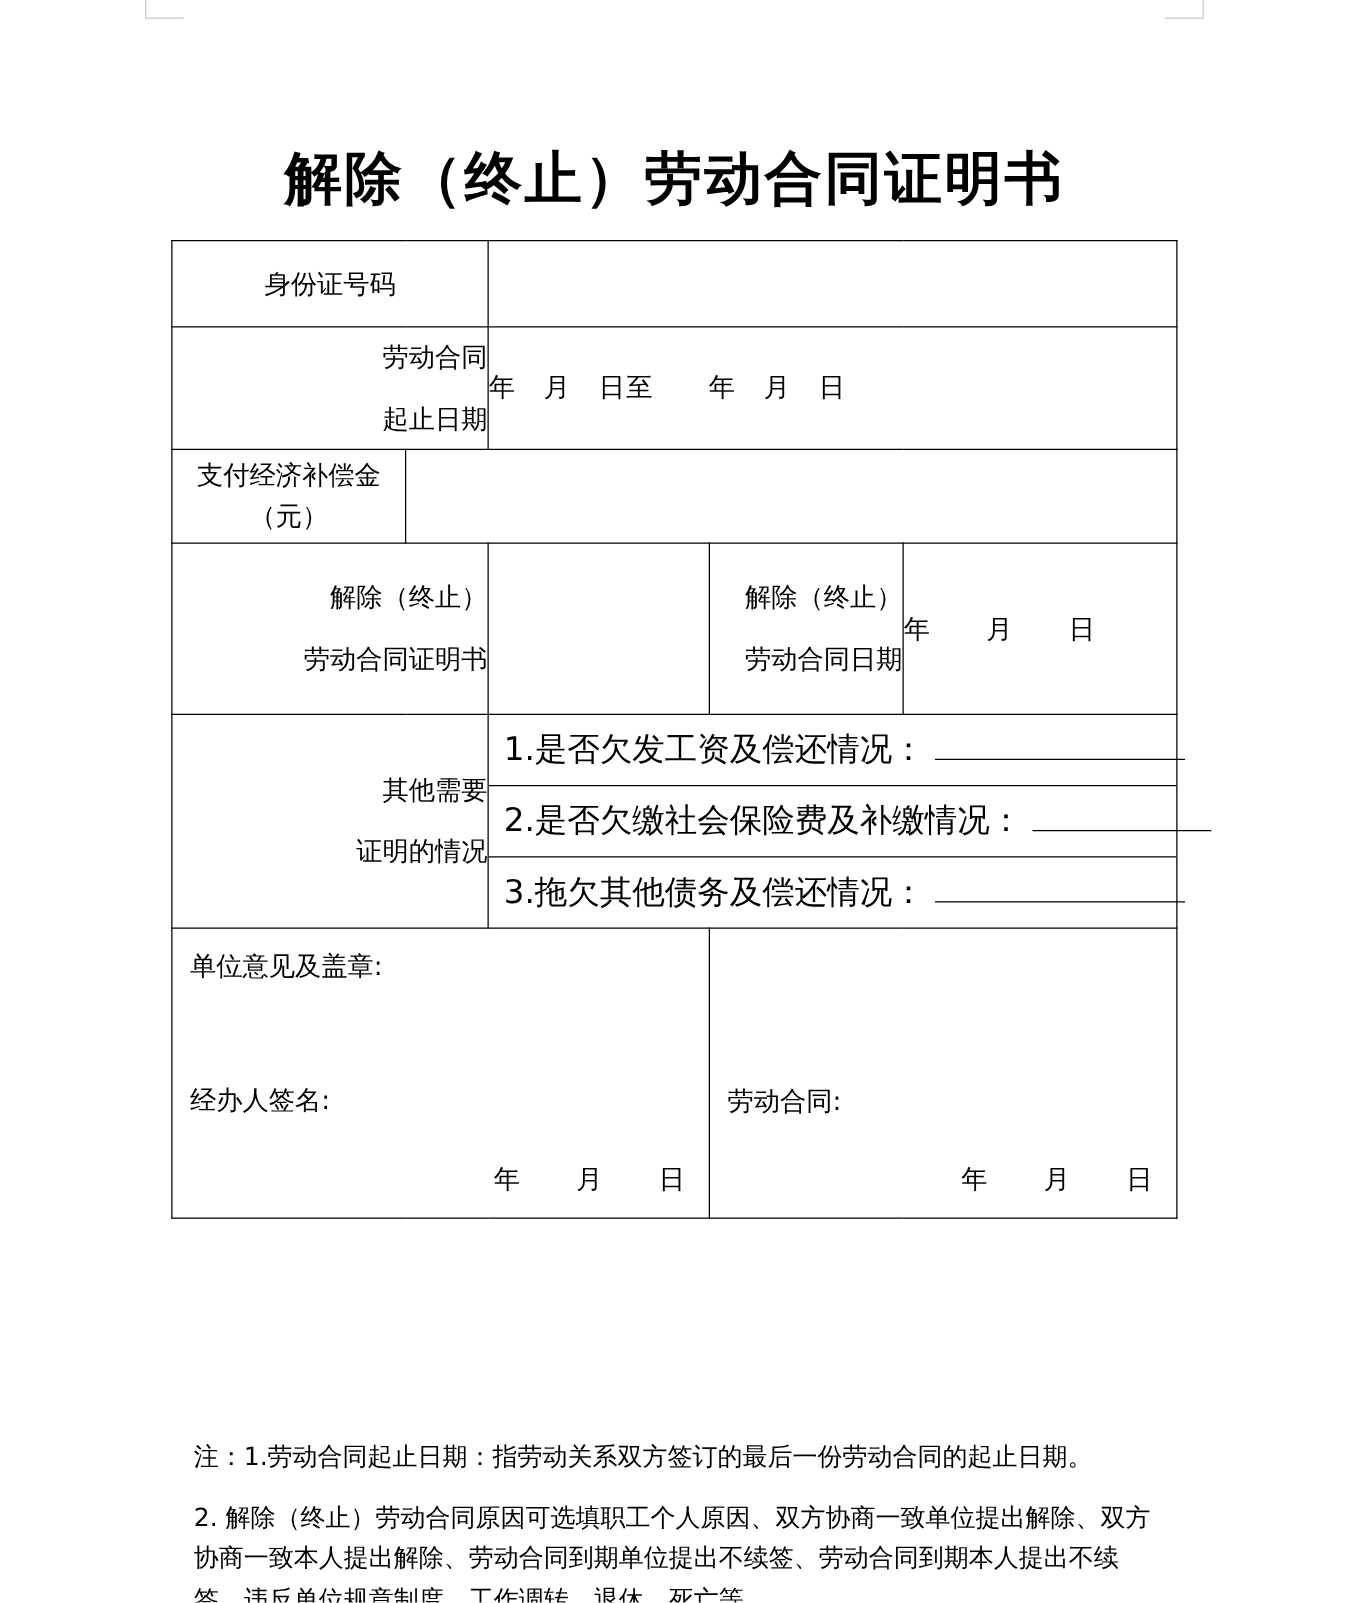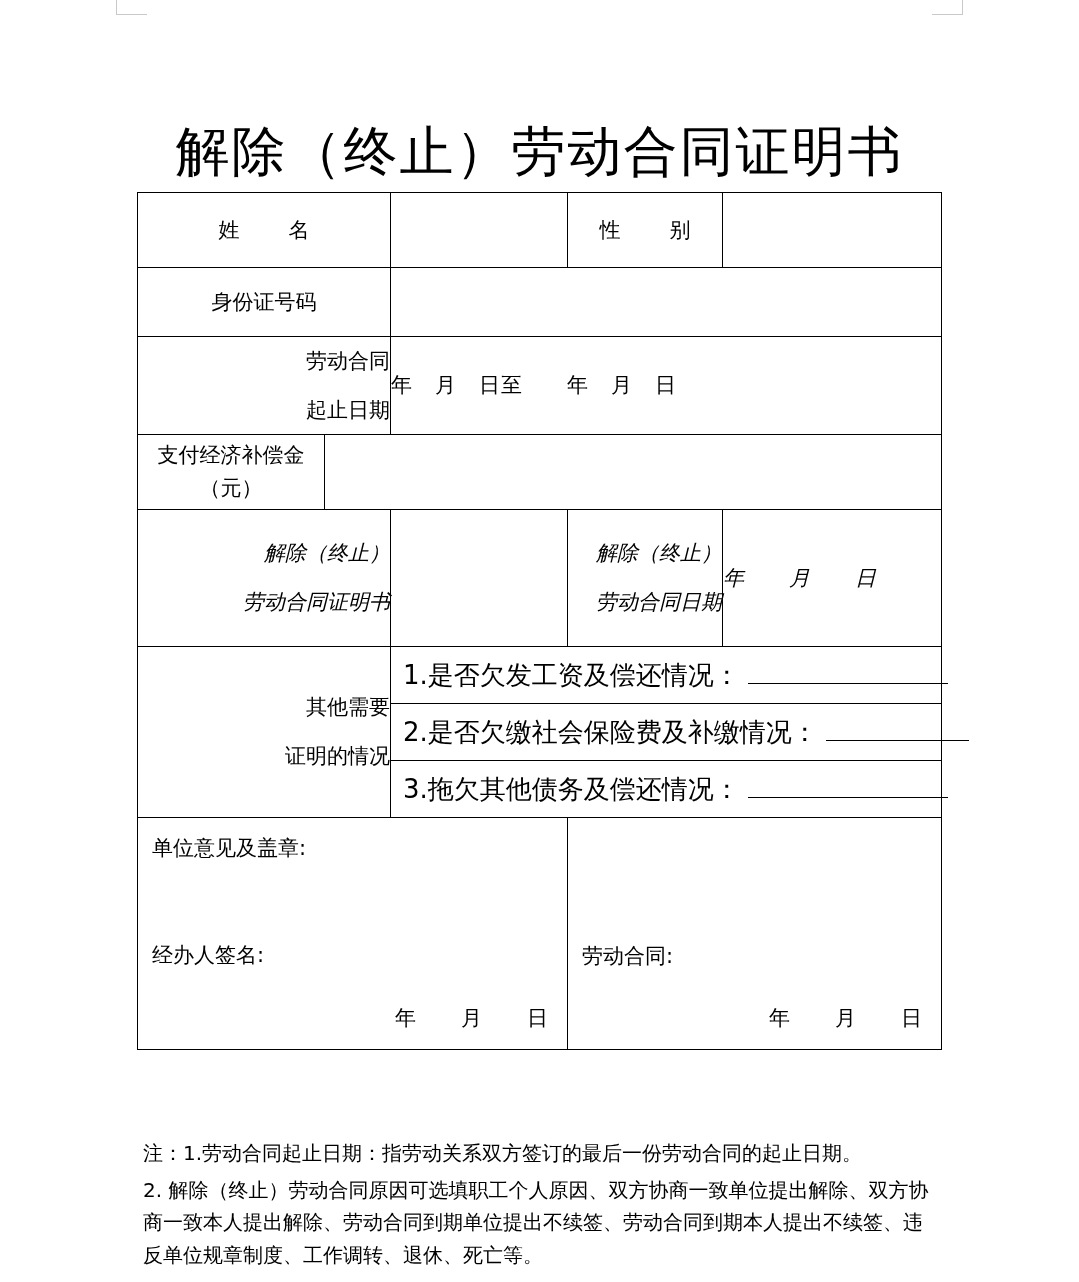--- a/index.html
+++ b/index.html
@@ -28,22 +28,22 @@
   .crop-mark.left  { left: 116px;  top: 0; border-right: none; }
   .crop-mark.right { right: 116px; top: 0; border-left: none; }
 
   
   .doc-title {
     position: absolute;
     top: 84px;
     left: 0;
     width: 1079px;
     text-align: center;
-    font-size: 54px;
-    font-weight: normal;
+    font-size: 46px;
+    font-weight: bold;
     letter-spacing: 2px;
     line-height: 1.2;
     white-space: nowrap;
   }
 
   
   .form-table {
     position: absolute;
     top: 192px;
     left: 137px;
@@ -79,21 +79,21 @@
     letter-spacing: 1px;
     white-space: nowrap;
   }
 
   
   .r1 td { height: 74px; }
   .r2 td { height: 68px; }
   .r3 td { height: 97px; }
   .r4 td { height: 58px; }
   .r5 td { height: 74px; }
-  .r6 td { height: 136px; font-style: italic; }
+  .r6 td { height: 136px; }
   .r7 td { height: 54px; }
   .r8 td { height: 231px; }
 
   
   .sub-table {
     width: 100%;
     border-collapse: collapse;
     table-layout: fixed;
   }
   .sub-table td {
@@ -142,46 +142,40 @@
 
   
   .notes {
     position: absolute;
     top: 1133px;
     left: 139px;
     width: 806px;
     font-size: 20px;
     line-height: 1.63;
   }
-  .notes p { margin: 4px; }
+  .notes p { margin: 16px; }
 </style>
 </head>
 <body>
 
 <div class="crop-mark left"></div>
 <div class="crop-mark right"></div>
 
 <h1 class="doc-title">解除（终止）劳动合同证明书</h1>
 
 <table class="form-table">
   <colgroup>
     <col style="width:187px">
     <col style="width:66px">
     <col style="width:177px">
     <col style="width:155px">
     <col style="width:219px">
   </colgroup>
   <tbody>
 
-    <tr class="r1">
-      <td class="lbl lbl-wide" colspan="2">姓　名</td>
-      <td class="blank-cell"></td>
-      <td class="lbl lbl-wide">性　别</td>
-      <td class="blank-cell"></td>
-    </tr>
 
     <tr class="r2">
       <td class="lbl" colspan="2">身份证号码</td>
       <td class="blank-cell" colspan="3"></td>
     </tr>
 
     <tr class="r3">
       <td class="lbl stack" colspan="2">
         <div>劳动合同</div>
         <div>起止日期</div>

